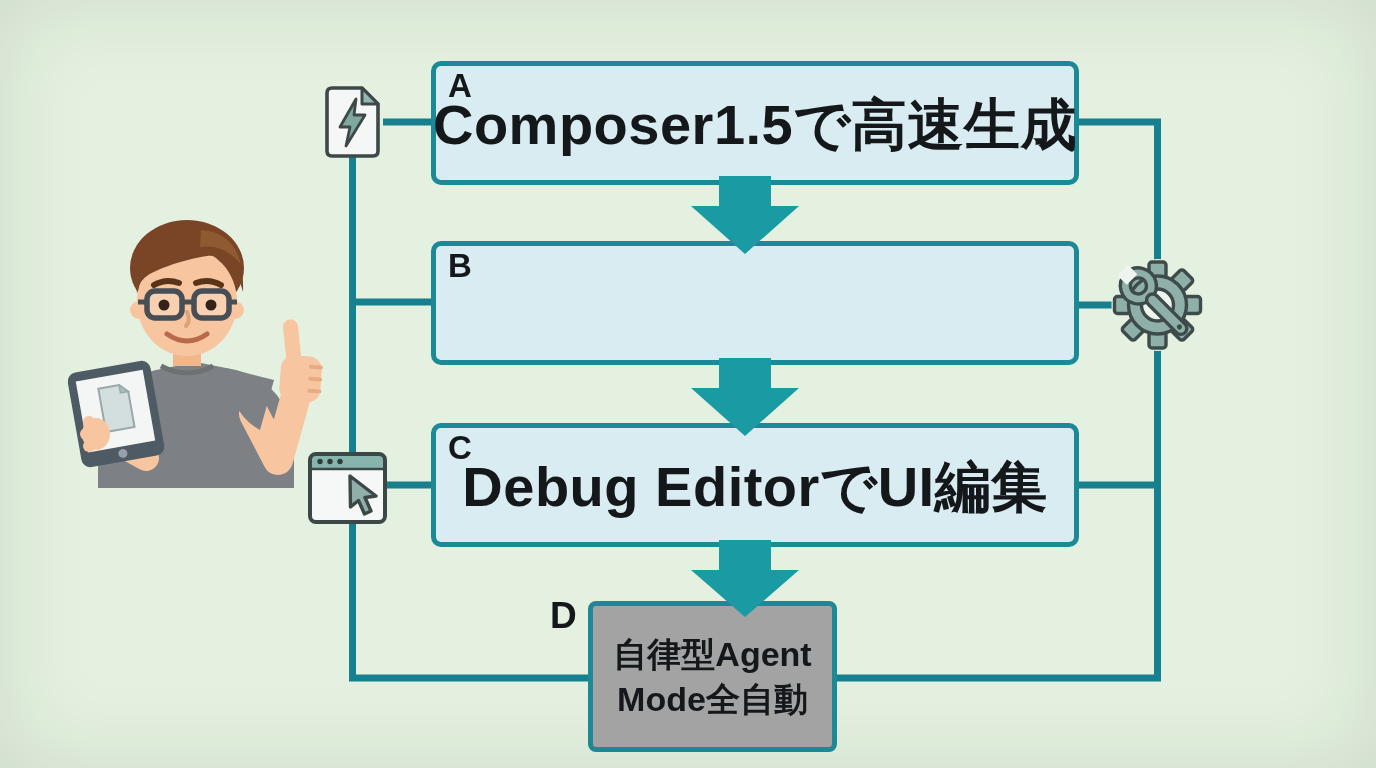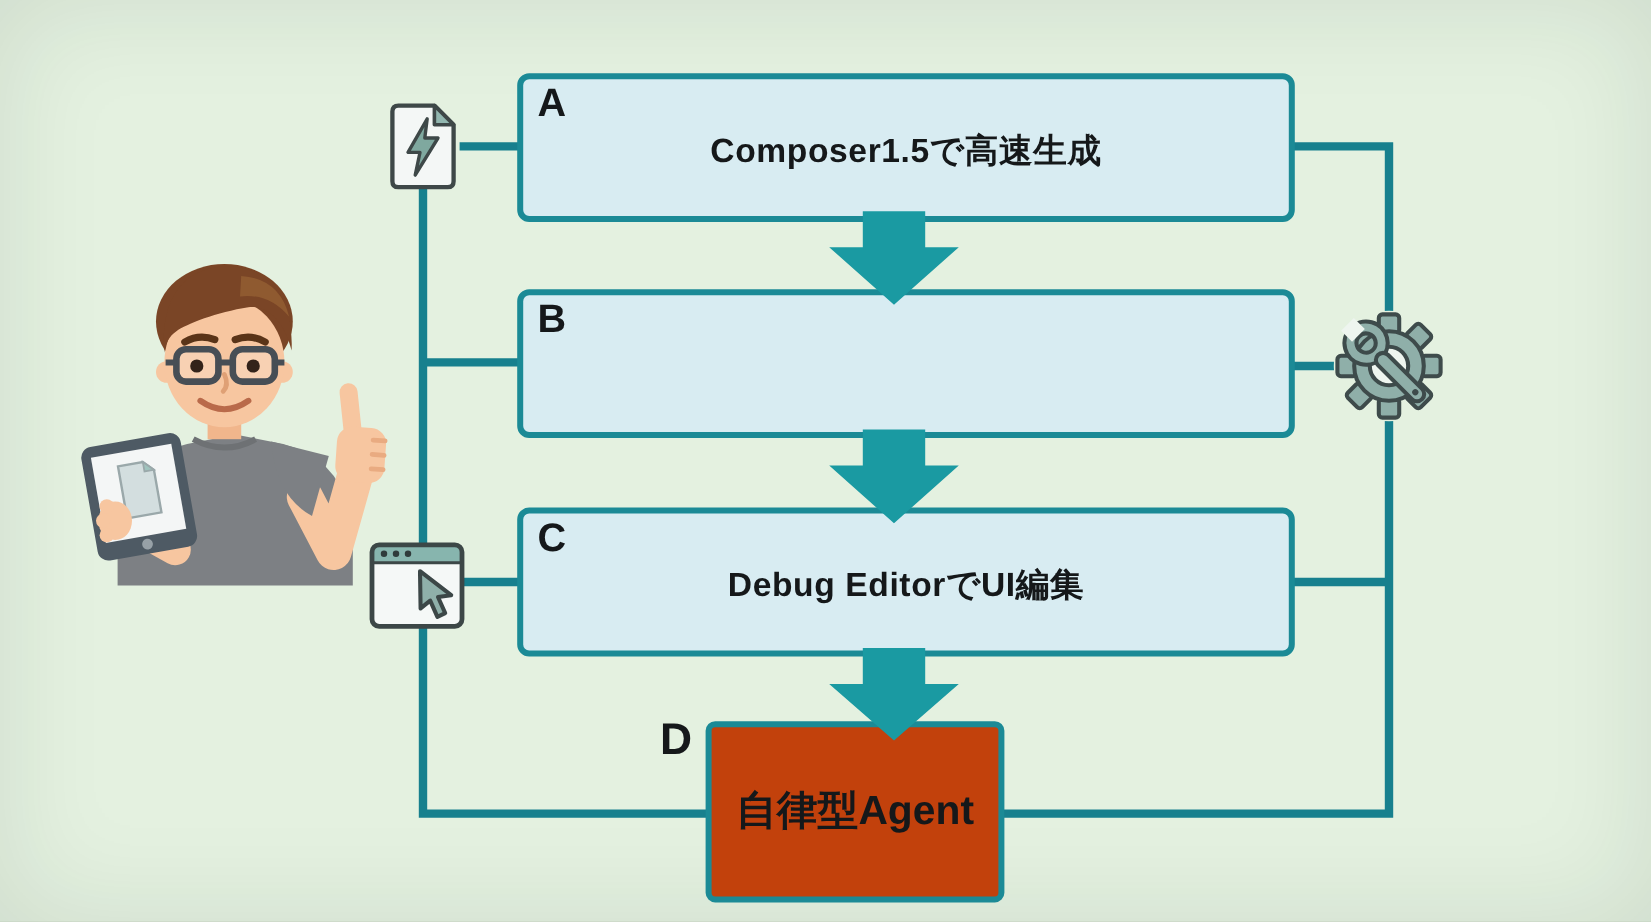--- a/index.html
+++ b/index.html
@@ -15,29 +15,29 @@
   .box {
     position:absolute; box-sizing:border-box; z-index:2;
     background:#d8ecf2; border:5px solid #1b8a96; border-radius:10px;
     display:flex; align-items:center; justify-content:center;
   }
   .corner-label {
     position:absolute; top:1px; left:12px;
     font-size:33px; font-weight:800; color:#15181a;
   }
   .box-title {
-    font-size:28px; font-weight:800; color:#15181a; letter-spacing:0.5px;
+    font-size:56px; font-weight:800; color:#15181a; letter-spacing:0.5px;
     white-space:nowrap; padding-top:6px;
   }
   #box-a { left:431px; top:61px;  width:648px; height:124px; }
   #box-b { left:431px; top:241px; width:648px; height:124px; }
   #box-c { left:431px; top:423px; width:648px; height:124px; }
   #box-d {
     left:588px; top:601px; width:249px; height:151px;
-    background:#c2410c; border-radius:8px; flex-direction:column;
+    background:#a3a3a3; border-radius:8px; flex-direction:column;
   }
   .box-d-line { font-size:34px; font-weight:800; color:#15181a; line-height:1.32; white-space:nowrap; }
   #label-d {
     position:absolute; left:550px; top:595px; z-index:2;
     font-size:37px; font-weight:800; color:#15181a;
   }
   .icon-abs { position:absolute; z-index:4; }
 </style>
 </head>
 <body>
@@ -63,20 +63,21 @@
   <div class="box" id="box-b">
     <span class="corner-label">B</span>
   </div>
   <div class="box" id="box-c">
     <span class="corner-label">C</span>
     <span class="box-title">Debug EditorでUI編集</span>
   </div>
   <div id="label-d">D</div>
   <div class="box" id="box-d">
     <span class="box-d-line">自律型Agent</span>
+    <span class="box-d-line">Mode全自動</span>
   </div>
 
   <svg class="layer z3" viewBox="0 0 1376 768">
     <g fill="#1a9aa2">
       <polygon points="719,176 771,176 771,206 799,206 745,254 691,206 719,206"></polygon>
       <polygon points="719,358 771,358 771,388 799,388 745,436 691,388 719,388"></polygon>
       <polygon points="719,540 771,540 771,570 799,570 745,617 691,570 719,570"></polygon>
     </g>
   </svg>
 

